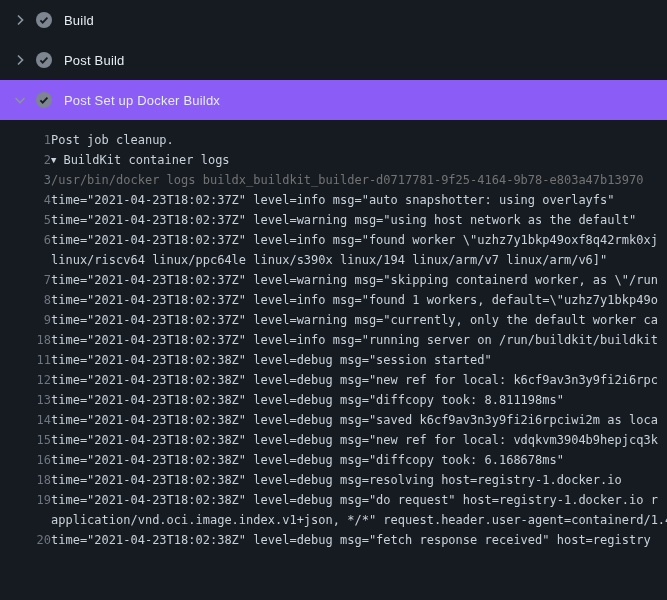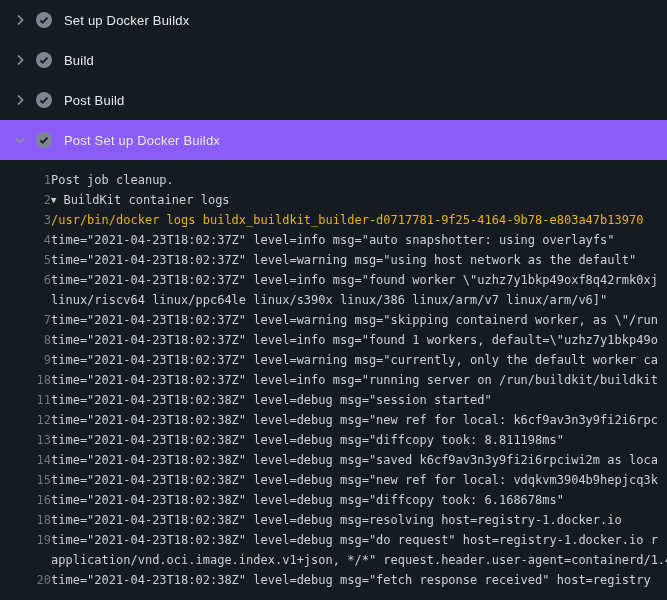--- a/index.html
+++ b/index.html
@@ -29,42 +29,28 @@
     padding-top:10px;
     font-family:"DejaVu Sans Mono", monospace;
     font-size:12px; line-height:20px;
   }
   .log-line { display:flex; white-space:pre; height:20px; }
   .ln {
     width:51px; flex:none; text-align:right; color:#6e7681;
     user-select:none; cursor:pointer;
   }
   .lt { color:#c9d1d9; }
-  .cmd .lt { color:#eab308; }
+  .cmd .lt { color:#737373; }
   .marker { font-size:9px; display:inline-block; margin-right:7px; vertical-align:1px; }
 </style>
 </head>
 <body>
 
 <div class="viewer">
 
-  <div class="section-header">
-    <span class="chev">
-      <svg width="16" height="16" viewBox="0 0 16 16">
-          <path d="M6 3.5l4.5 4.5L6 12.5" fill="none" stroke="#8b949e" stroke-width="1.7"></path>
-        </svg>
-    </span>
-    <span class="check">
-      <svg width="16" height="16" viewBox="0 0 16 16">
-          <circle cx="8" cy="8" r="8" fill="#7d8590"></circle>
-          <path d="M4.4 8.3l2.3 2.3 4.7-5" fill="none" stroke="#161b22" stroke-width="1.8"></path>
-        </svg>
-    </span>
-    <span class="sec-label">Set up Docker Buildx</span>
-  </div>
 
   <div class="section-header">
     <span class="chev">
       <svg width="16" height="16" viewBox="0 0 16 16">
           <path d="M6 3.5l4.5 4.5L6 12.5" fill="none" stroke="#8b949e" stroke-width="1.7"></path>
         </svg>
     </span>
     <span class="check">
       <svg width="16" height="16" viewBox="0 0 16 16">
           <circle cx="8" cy="8" r="8" fill="#7d8590"></circle>
@@ -131,21 +117,21 @@
       <span class="lt">time="2021-04-23T18:02:37Z" level=warning msg="using host network as the default"</span>
     </div>
 
     <div class="log-line">
       <span class="ln">6</span>
       <span class="lt">time="2021-04-23T18:02:37Z" level=info msg="found worker \"uzhz7y1bkp49oxf8q42rmk0xj</span>
     </div>
 
     <div class="log-line cont">
       <span class="ln"></span>
-      <span class="lt">linux/riscv64 linux/ppc64le linux/s390x linux/386 linux/arm/v7 linux/arm/v6]"</span>
+      <span class="lt">linux/riscv64 linux/ppc64le linux/s390x linux/194 linux/arm/v7 linux/arm/v6]"</span>
     </div>
 
     <div class="log-line">
       <span class="ln">7</span>
       <span class="lt">time="2021-04-23T18:02:37Z" level=warning msg="skipping containerd worker, as \"/run</span>
     </div>
 
     <div class="log-line">
       <span class="ln">8</span>
       <span class="lt">time="2021-04-23T18:02:37Z" level=info msg="found 1 workers, default=\"uzhz7y1bkp49o</span>

